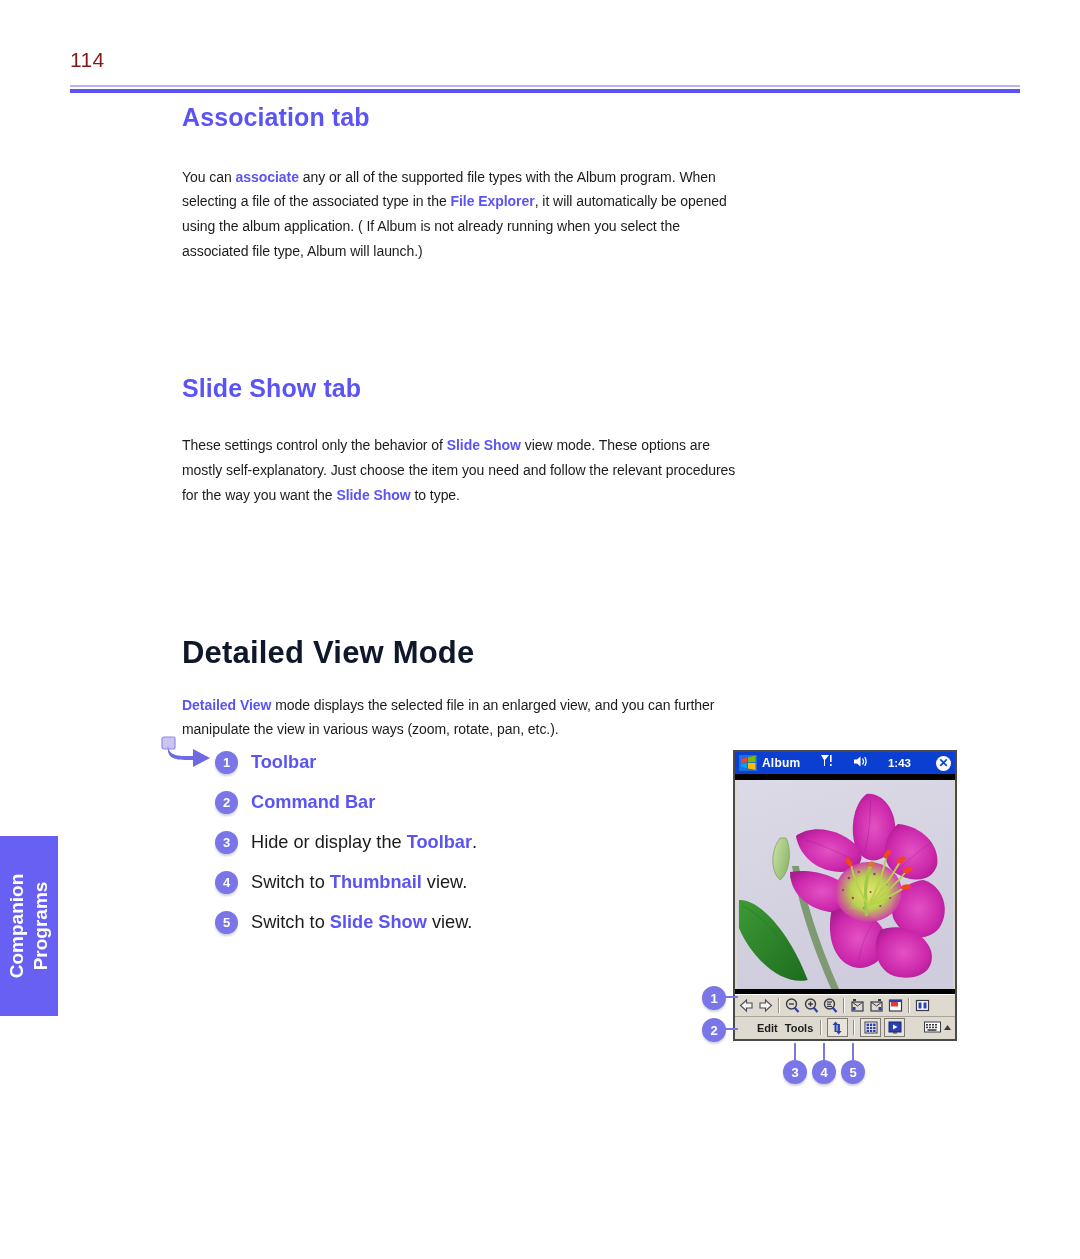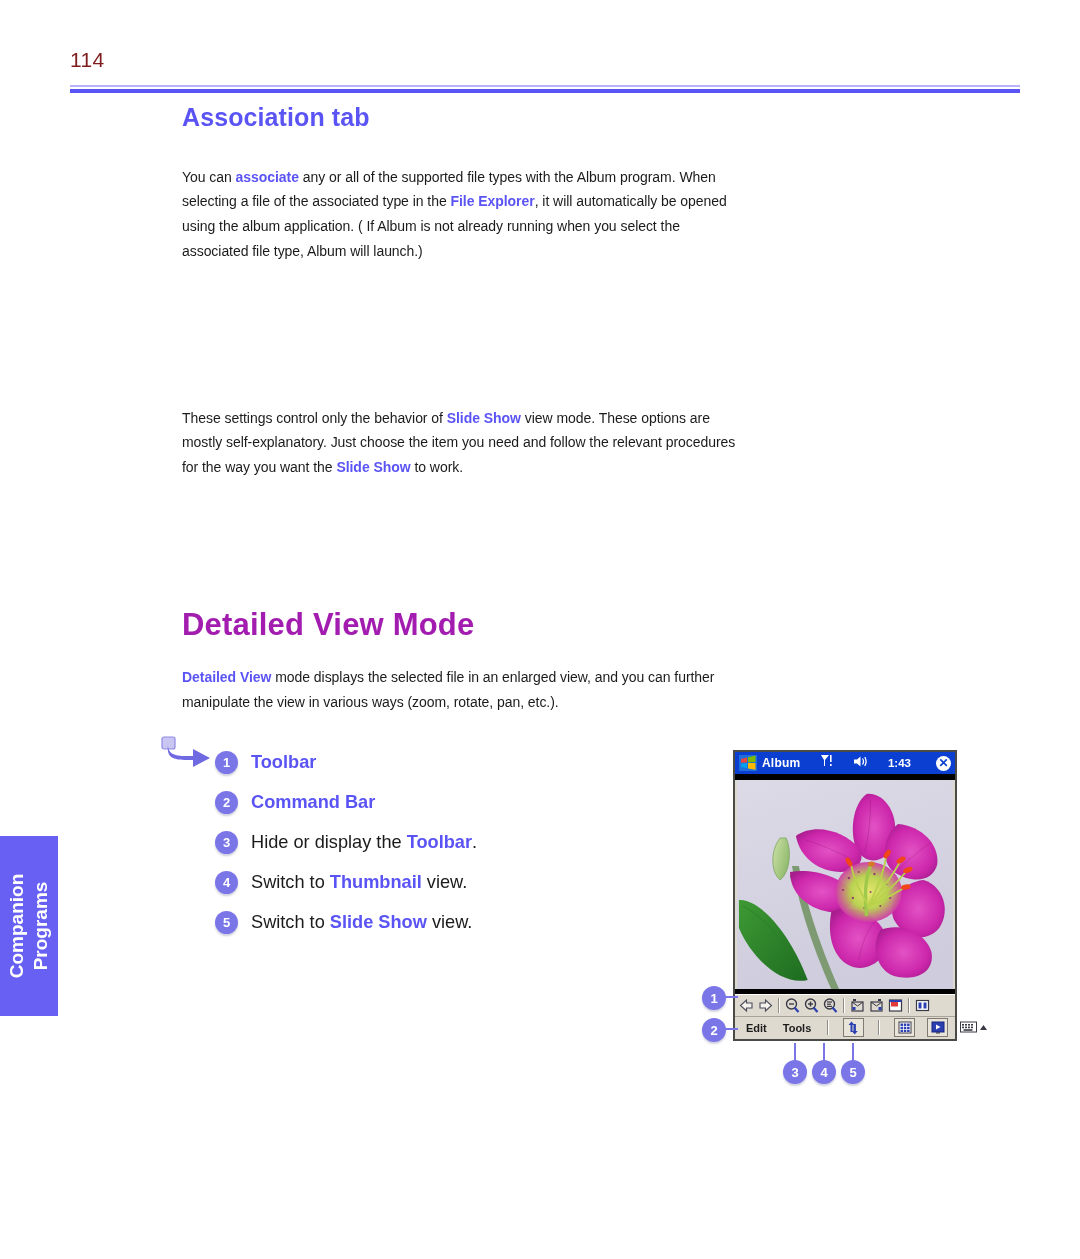--- a/index.html
+++ b/index.html
@@ -71,21 +71,21 @@
     font-size: 25px;
     font-weight: bold;
     color: #5B54F5;
     margin: 0;
     letter-spacing: 0.1px;
     line-height: 1.1;
   }
   h1.big-heading {
     font-size: 31px;
     font-weight: bold;
-    color: #a21caf;
+    color: #0f172a;
     margin: 0;
     letter-spacing: 0.2px;
     line-height: 1.1;
   }
   p.body-text {
     font-size: 14px;
     line-height: 24.8px;
     margin: 0;
     color: #1b1b1b;
     letter-spacing: -0.05px;
@@ -251,23 +251,23 @@
     padding-left: 3px;
     box-sizing: border-box;
     gap: 2px;
   }
   .pda-cmdbar {
     height: 22px;
     background: #dedad0;
     border-top: 1px solid #a8a49a;
     display: flex;
     align-items: center;
-    padding-left: 9px;
+    padding-left: 20px;
     box-sizing: border-box;
-    gap: 12px;
+    gap: 3px;
   }
   .tb-sep {
     width: 1px;
     height: 15px;
     background: #908c84;
     border-right: 1px solid #ffffff;
     margin: 0 2px;
     flex: 0 0 auto;
   }
   .tb-icon {
@@ -343,22 +343,23 @@
 <div class="rule-thick"></div>
 
 <div class="content">
 
   <h2 class="sec-heading">Association tab</h2>
   <div class="gap-a"></div>
   <p class="body-text"><span>You can </span><span class="hl">associate</span><span> any or all of the supported file types with the Album program. When selecting a file of the associated type in the </span><span class="hl">File Explorer</span><span>, it will automatically be opened using the album application. ( If Album is not already running when you select the associated file type, Album will launch.)</span></p>
 
   <div class="gap-d"></div>
 
+  <h2 class="sec-heading">Slide Show tab</h2>
   <div class="gap-b"></div>
-  <p class="body-text"><span>These settings control only the behavior of </span><span class="hl">Slide Show</span><span> view mode. These options are mostly self-explanatory. Just choose the item you need and follow the relevant procedures for the way you want the </span><span class="hl">Slide Show</span><span> to work.</span></p>
+  <p class="body-text"><span>These settings control only the behavior of </span><span class="hl">Slide Show</span><span> view mode. These options are mostly self-explanatory. Just choose the item you need and follow the relevant procedures for the way you want the </span><span class="hl">Slide Show</span><span> to type.</span></p>
 
   <div style="height:128px"></div>
 
   <h1 class="big-heading">Detailed View Mode</h1>
   <div class="gap-e"></div>
   <p class="body-text"><span class="hl">Detailed View</span><span> mode displays the selected file in an enlarged view, and you can further manipulate the view in various ways (zoom, rotate, pan, etc.).</span></p>
 
 </div>
 
 <div class="note-arrow">

